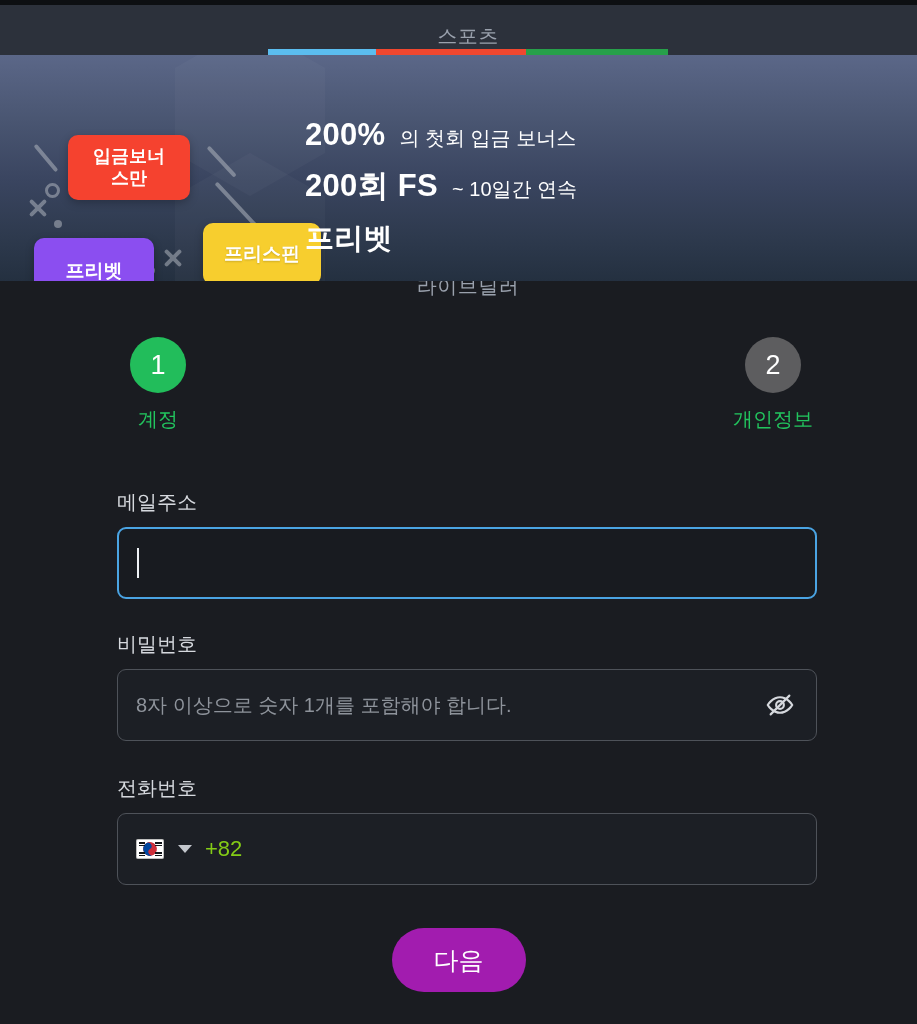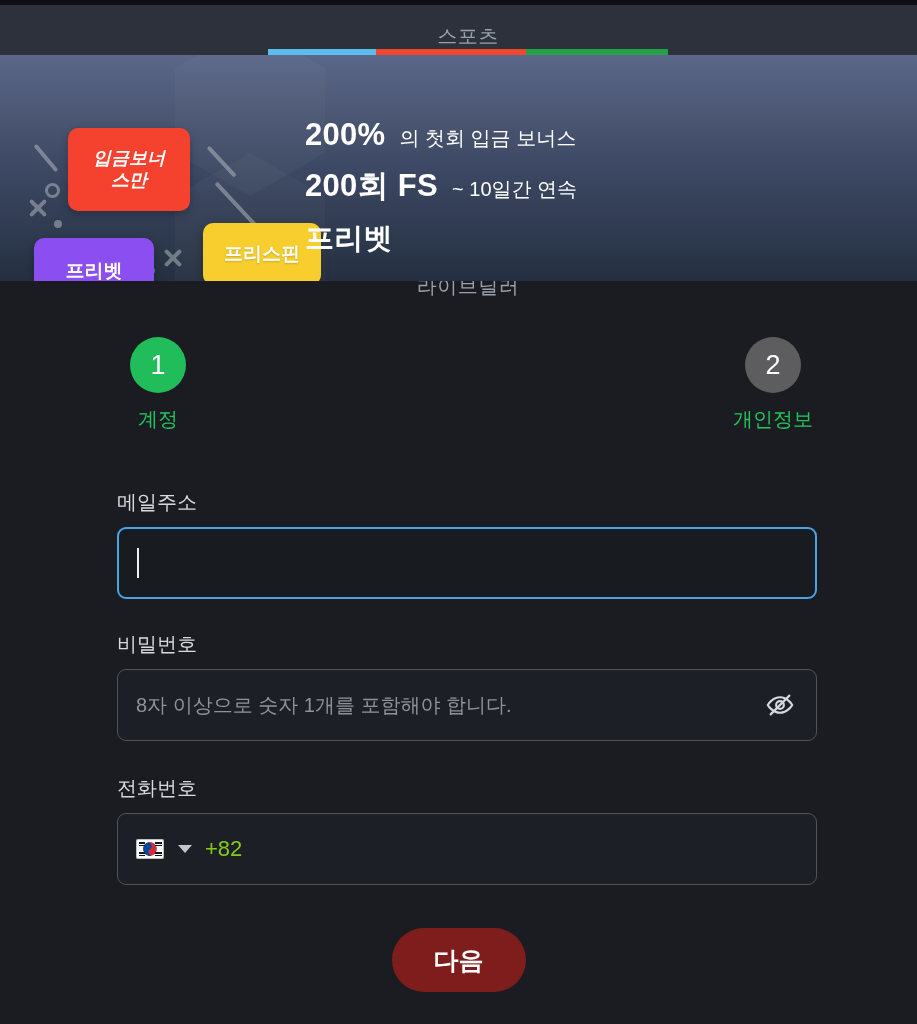--- a/index.html
+++ b/index.html
@@ -62,21 +62,21 @@
   .dx span { position:absolute; left:0; top:9px; width:22px; height:4px; background:#aeb4bd; border-radius:2px; }
   .dx span:first-child { transform:rotate(45deg); }
   .dx span:last-child  { transform:rotate(-45deg); }
 
   .chip {
     position:absolute; border-radius:10px;
     display:flex; align-items:center; justify-content:center; text-align:center;
     color:#fff; font-weight:bold; line-height:1.18;
     box-shadow:0 3px 8px rgba(0,0,0,.25);
   }
-  .chip.deposit  { left:68px;  top:73px;  width:122px; height:83px;  background:#f5422f; font-size:18px;font-style:italic; }
+  .chip.deposit  { left:68px;  top:80px;  width:122px; height:65px;  background:#f5422f; font-size:18px; }
   .chip.freebet  { left:34px;  top:183px; width:120px; height:66px;  background:#8b4ef0; font-size:19px; }
   .chip.freespin { left:163px; top:168px; width:118px; height:62px;  background:#f7ce2e; font-size:19px; color:#fff;
                    text-shadow:0 1px 2px rgba(0,0,0,.18); }
 
   .bannertext { position:absolute; left:305px; top:62px; color:#fff; }
   .bt-welcome { font-size:21px; color:#c7ccd6; margin-bottom:11px; letter-spacing:.3px; }
   .bt-line { display:flex; align-items:baseline; margin-bottom:12px; }
   .bt-big { font-size:31px; font-weight:bold; letter-spacing:.3px; white-space:nowrap; }
   .bt-small { font-size:20px; font-weight:normal; margin-left:14px; white-space:nowrap; }
   .bt-last { font-size:29px; font-weight:bold; letter-spacing:.3px; }
@@ -279,16 +279,16 @@
           </span>
           <span class="chev"></span>
           <span class="dial">+82</span>
         </div>
       </div>
     </div>
 
   </div>
 
   <div class="submitwrap">
-    <button class="submit" style="background: #7f1d1d; font-weight: bold;">다음</button>
+    <button class="submit" style="background: #a21caf;">다음</button>
   </div>
 
 </div>
 
 </body></html>

